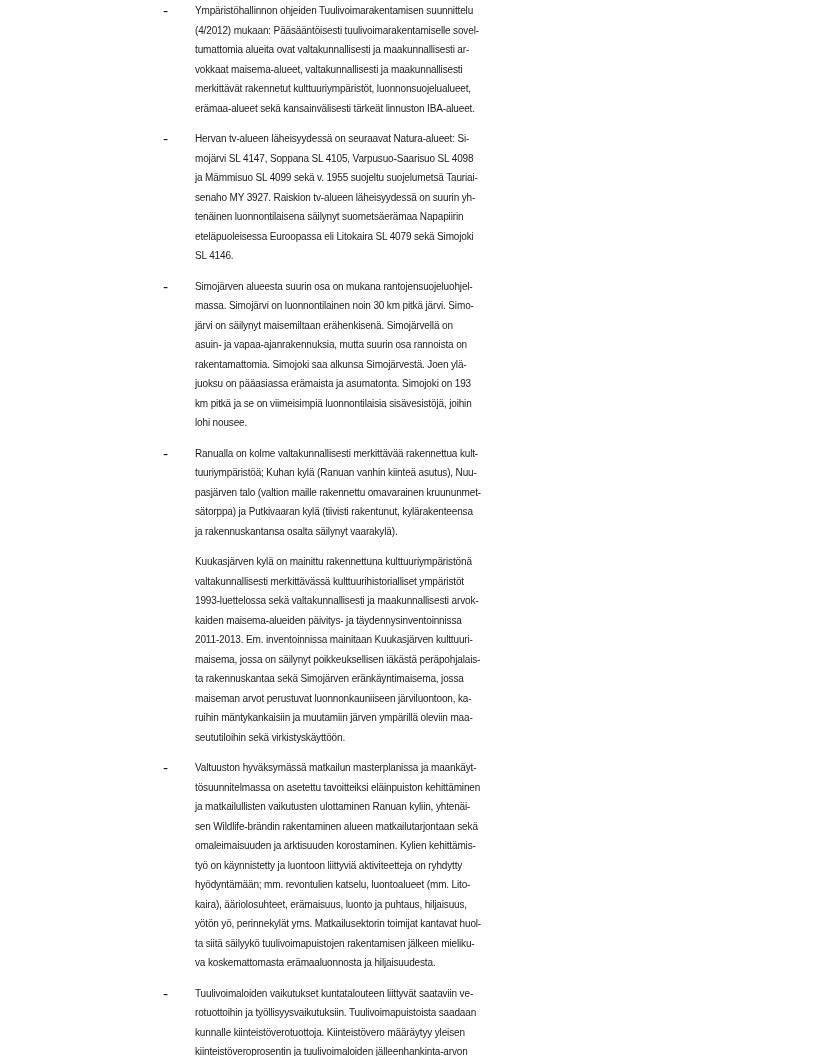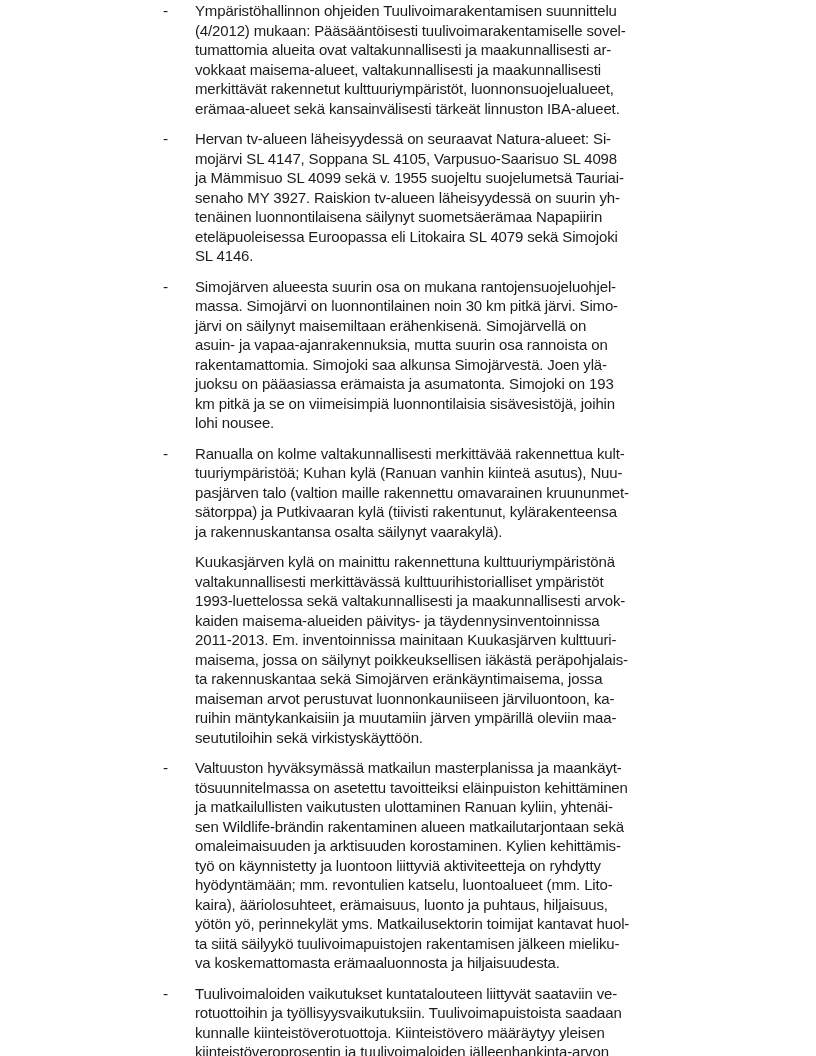--- a/index.html
+++ b/index.html
@@ -29,21 +29,21 @@
   }
   .marker {
     flex: 0 0 32px;
     font-size: 15.5px;
     line-height: 19.5px;
     letter-spacing: -0.1px;
     white-space: pre;
   }
   .ptext {
     flex: 1 1 auto;
-    font-size: 15px;
+    font-size: 10px;
     line-height: 19.5px;
     letter-spacing: -0.15px;
     white-space: pre-line;
   }
 </style>
 </head>
 <body>
 
 <div class="page">
   <div class="content">

